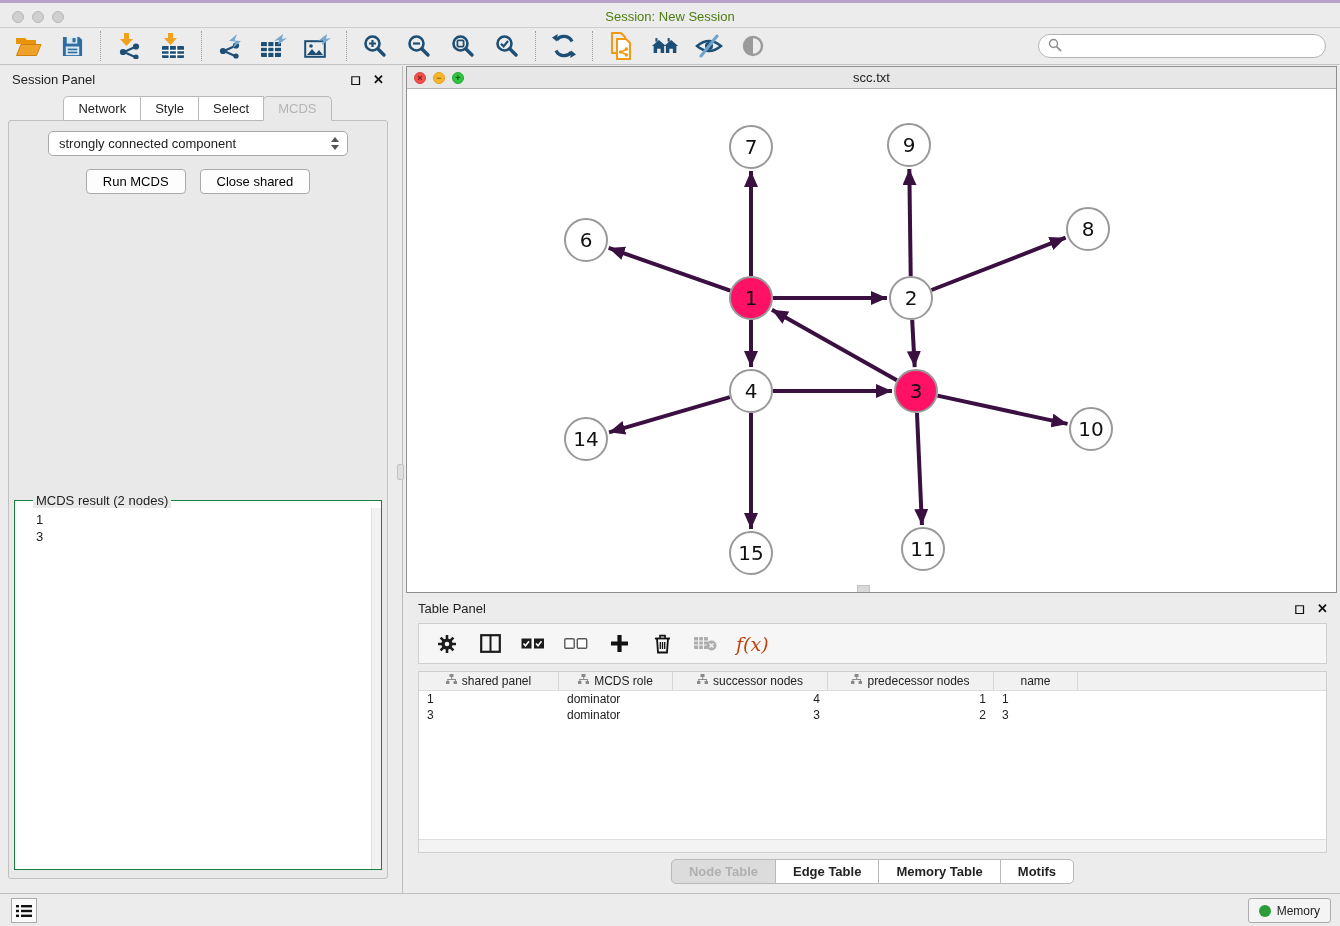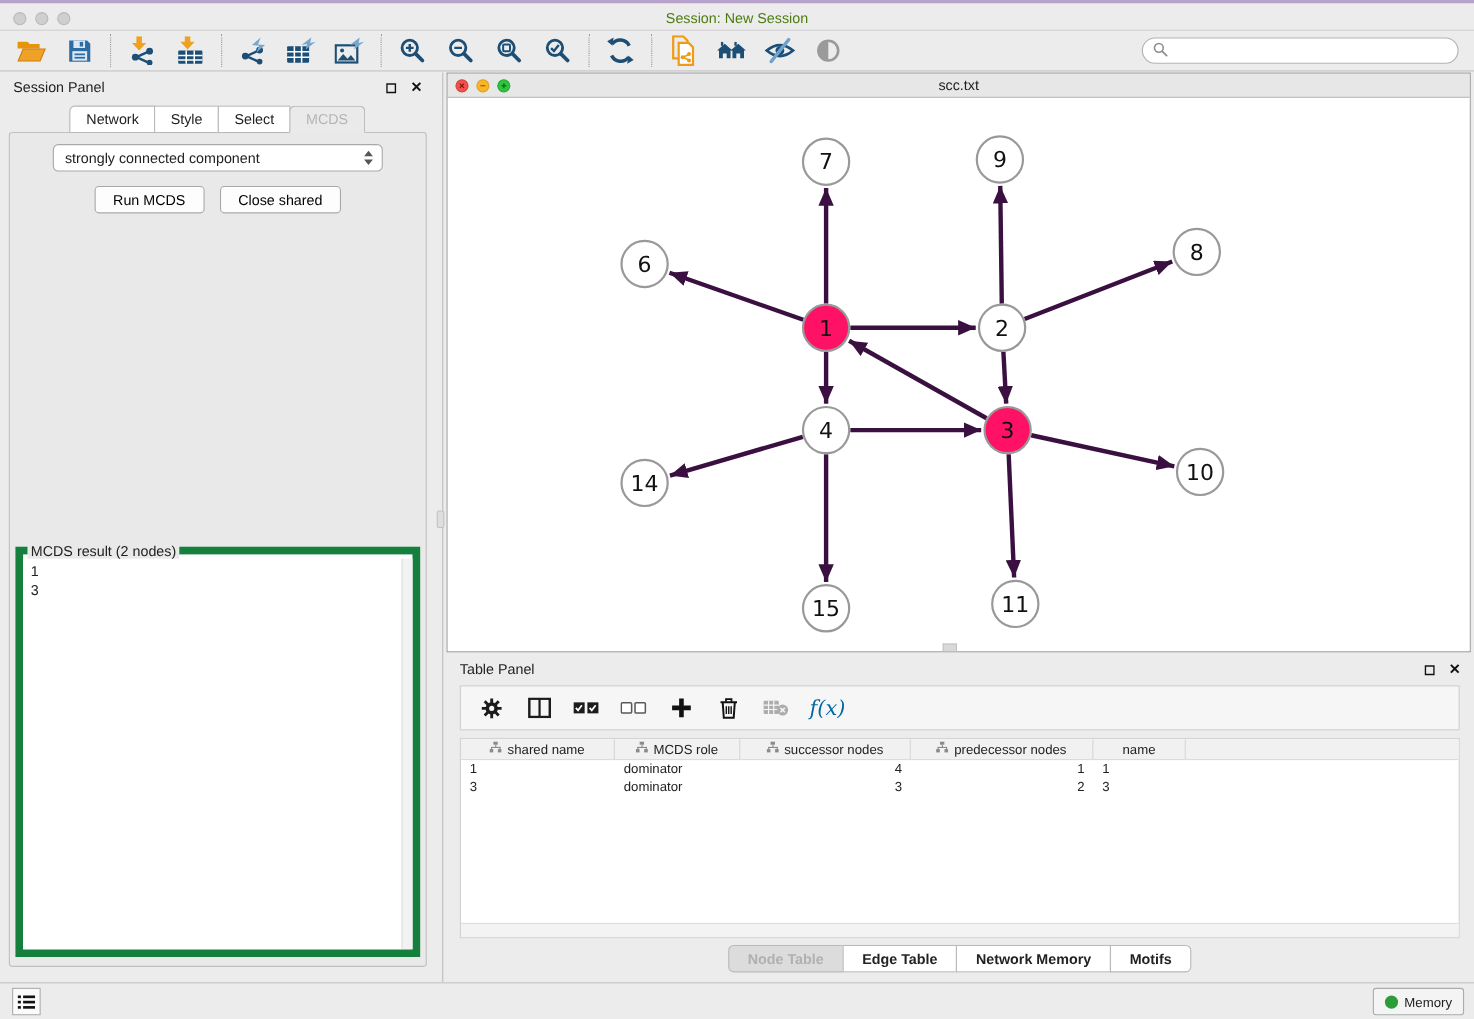--- a/index.html
+++ b/index.html
@@ -39,21 +39,21 @@
   .cp-select { width:300px; height:25px; margin:10px auto 0; background:#fff; border:1px solid #a9a9a9;
     border-radius:5px; display:flex; align-items:center; padding:0 6px 0 10px; cursor:pointer; }
   .cp-select .sel-text { flex:1; }
   .stepper { display:flex; flex-direction:column; gap:3px; align-items:center; padding-right:2px; }
   .stepper i { width:0; height:0; border-left:4px solid transparent; border-right:4px solid transparent; }
   .stepper .up { border-bottom:5px solid #555; }
   .stepper .down { border-top:5px solid #555; }
   .cp-buttons { display:flex; justify-content:center; gap:14px; margin-top:13px; }
   .btn { background:#fdfdfd; border:1px solid #a9a9a9; border-radius:4px; padding:4px 16px; font-size:13px; cursor:pointer; }
   .mcds-fieldset { position:absolute; left:5px; right:5px; top:372px; bottom:8px;
-    border:7px solid #15803d; background:#fff; }
+    border:1px solid #15803d; background:#fff;padding-left:14px; }
   .mcds-fieldset legend { margin-left:4px; padding:0 3px; background:#e9e9e9; font-size:13px; }
   .mcds-result-text { position:absolute; left:0; right:10px; top:0; bottom:0; background:#fff;
     padding:3px 7px; white-space:pre; font-size:13px; line-height:17px; overflow:hidden; }
   .mcds-scroll { position:absolute; right:0; top:0; bottom:0; width:10px; background:#f2f2f2; border-left:1px solid #e0e0e0; }
   
   .v-splitter { position:absolute; left:396px; top:66px; width:10px; bottom:33px; }
   .v-splitter .line { position:absolute; right:3px; top:0; bottom:0; border-left:1px solid #bcbcbc; }
   .v-splitter .grip { position:absolute; left:1px; top:398px; width:7px; height:16px;
     background:#dedede; border:1px solid #c2c2c2; border-radius:2px; }
   
@@ -68,21 +68,21 @@
   .ntl.green { background:#2fc33f; border:1px solid #27a934; color:#0a5c13; }
   .net-title { position:absolute; left:0; right:0; top:3px; text-align:center; font-size:13px; color:#222; }
   .net-canvas { position:relative; width:100%; height:503px; background:#fff; }
   .canvas-handle { position:absolute; bottom:0; left:450px; width:13px; height:7px;
     background:#d9d9d9; border:1px solid #c4c4c4; border-bottom:none; cursor:pointer; }
   
   .table-panel { position:absolute; left:406px; top:595px; right:0; bottom:33px; background:#ececec; }
   .tp-toolbar { position:absolute; left:12px; right:13px; top:28px; height:41px;
     background:#f6f6f6; border:1px solid #cfcfcf; display:flex; align-items:center; gap:19px; padding:0 16px; }
   .tp-toolbar .ticon { width:24px; height:24px; }
-  .fx { font-family:"DejaVu Serif", serif; font-style:italic; font-size:19px; color:#0369a1; }
+  .fx { font-family:"DejaVu Serif", serif; font-style:italic; font-size:19px; color:#c2410c; }
   .tp-table { position:absolute; left:12px; right:13px; top:76px; bottom:40px;
     background:#fff; border:1px solid #cfcfcf; overflow:hidden; }
   .tbl-header { display:flex; height:19px; background:#f1f1f1; border-bottom:1px solid #dcdcdc; font-size:12px; }
   .th { display:flex; align-items:center; justify-content:center; gap:5px;
     border-right:1px solid #d6d6d6; height:100%; cursor:pointer; }
   .tbl-row { display:flex; height:16px; font-size:12px; align-items:center; }
   .td { padding:0 8px; overflow:hidden; white-space:nowrap; }
   .tbl-hscroll { position:absolute; left:0; right:0; bottom:0; height:13px;
     background:#f3f3f3; border-top:1px solid #dedede; }
   .tp-tabs { position:absolute; bottom:9px; left:0; right:0; display:flex; justify-content:center; }
@@ -476,21 +476,21 @@
               <g fill="#8a8a8a">
                 <rect x="3.5" y="0" width="4" height="3"></rect>
                 <rect x="0" y="7" width="3.4" height="3"></rect>
                 <rect x="7.6" y="7" width="3.4" height="3"></rect>
                 <rect x="5.2" y="3" width="1" height="3"></rect>
                 <rect x="1.4" y="5" width="8.6" height="1"></rect>
                 <rect x="1.4" y="5" width="1" height="2.4"></rect>
                 <rect x="9" y="5" width="1" height="2.4"></rect>
               </g>
             </svg></span>
-          <span>shared name</span>
+          <span>shared panel</span>
         </div>
         <div class="th" style="width: 114px;">
           <span><svg width="11" height="11" viewBox="0 0 11 11">
               <g fill="#8a8a8a">
                 <rect x="3.5" y="0" width="4" height="3"></rect>
                 <rect x="0" y="7" width="3.4" height="3"></rect>
                 <rect x="7.6" y="7" width="3.4" height="3"></rect>
                 <rect x="5.2" y="3" width="1" height="3"></rect>
                 <rect x="1.4" y="5" width="8.6" height="1"></rect>
                 <rect x="1.4" y="5" width="1" height="2.4"></rect>
@@ -545,21 +545,21 @@
           <div class="td" style="width: 155px; text-align: right;">3</div>
           <div class="td" style="width: 166px; text-align: right;">2</div>
           <div class="td" style="width: 84px; text-align: left;">3</div>
         </div>
       </div>
     <div class="tbl-hscroll"></div>
   </div>
   <div class="tp-tabs">
       <div class="tp-tab active">Node Table</div>
       <div class="tp-tab">Edge Table</div>
-      <div class="tp-tab">Network Memory</div>
+      <div class="tp-tab">Memory Table</div>
       <div class="tp-tab">Motifs</div>
     </div>
 </div>
 
 <div class="status-bar">
   <div class="sb-left-btn">
     <svg width="16" height="14" viewBox="0 0 16 14">
         <g fill="#111">
           <rect x="0" y="1" width="3" height="2.4"></rect>
           <rect x="5" y="1" width="11" height="2.4"></rect>

